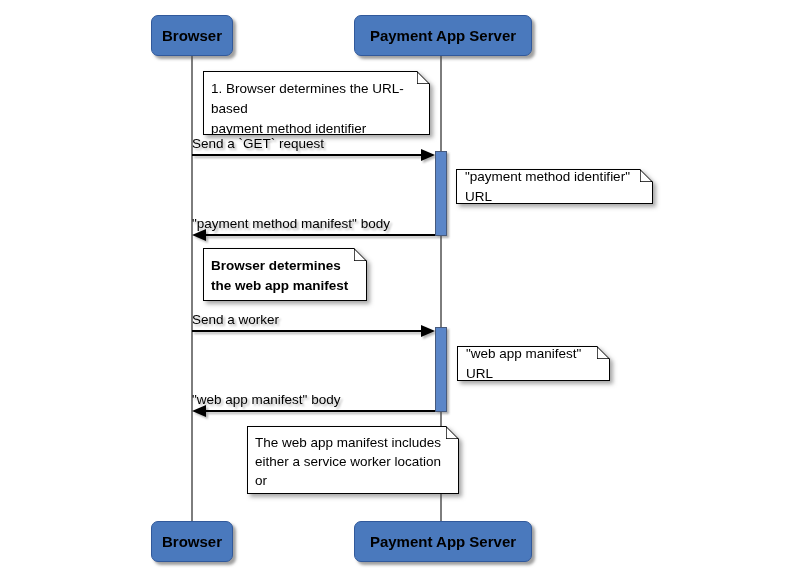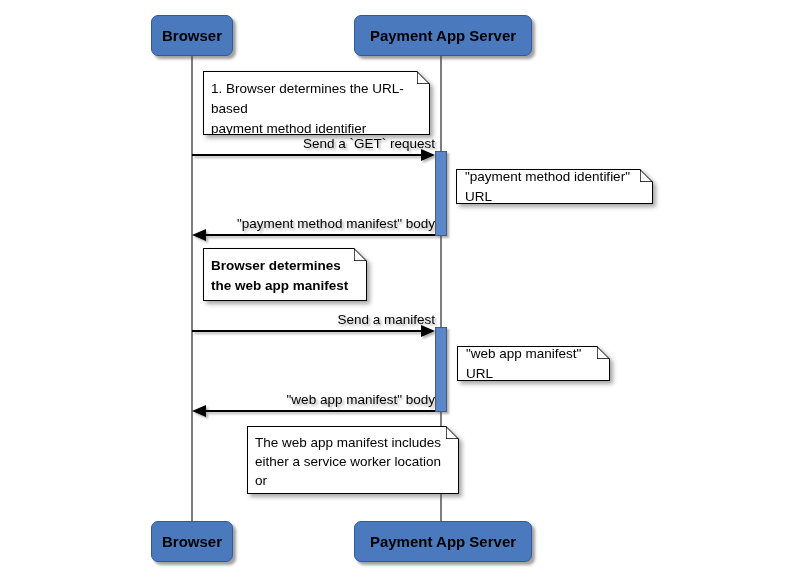--- a/index.html
+++ b/index.html
@@ -24,21 +24,21 @@
   .note-text {
     position:absolute; inset:0; padding:7px 6px 0 7px;
     font-size:13.5px; line-height:20px; white-space:pre-line;
   }
   .note-right .note-text { display:flex; align-items:center; padding:0 0 0 8px; }
   .bar {
     position:absolute; width:12px; background:#5b86c8; border:1.4px solid #475a7c;
     box-sizing:border-box; box-shadow:2px 2px 2px rgba(80,80,80,.45);
   }
   .msg { position:absolute; height:22px; filter:drop-shadow(2px 2px 1px rgba(80,80,80,.45)); }
-  .msg-label { position:absolute; left:0; right:0; bottom:5px; text-align:right; font-size:13.5px; white-space:nowrap; }
+  .msg-label { position:absolute; left:0; right:0; bottom:5px; text-align:left; font-size:13.5px; white-space:nowrap; }
   .msg-line { position:absolute; bottom:0; height:2px; background:#000; }
   .msg.right .msg-line { left:0; right:13px; }
   .msg.left  .msg-line { left:13px; right:0; }
   .arrow-head {
     position:absolute; bottom:-5px; width:0; height:0;
     border-top:6px solid transparent; border-bottom:6px solid transparent;
   }
   .msg.right .arrow-head { right:0; border-left:14px solid #000; }
   .msg.left  .arrow-head { left:0;  border-right:14px solid #000; }
 </style>
@@ -94,21 +94,21 @@
     <div class="note">
       <div class="note-text">Browser determines
 the web app manifest URL</div>
       <svg class="fold" viewBox="0 0 13 13">
           <path d="M0 0 L13 13 L0 13 Z" fill="#ffffff" stroke="#000000" stroke-width="1.4"></path>
         </svg>
     </div>
   </div>
 
   <div class="msg right" style="left:192px; top:310px; width:243px;">
-    <div class="msg-label">Send a manifest</div>
+    <div class="msg-label">Send a worker</div>
     <div class="msg-line"></div>
     <div class="arrow-head"></div>
   </div>
 
   <div class="bar" style="left:435px; top:327px; height:85px;"></div>
 
   <div class="note-wrap note-right" style="left:457px; top:346px; width:153px; height:35px;">
     <div class="note">
       <div class="note-text">"web app manifest" URL</div>
       <svg class="fold" viewBox="0 0 13 13">

